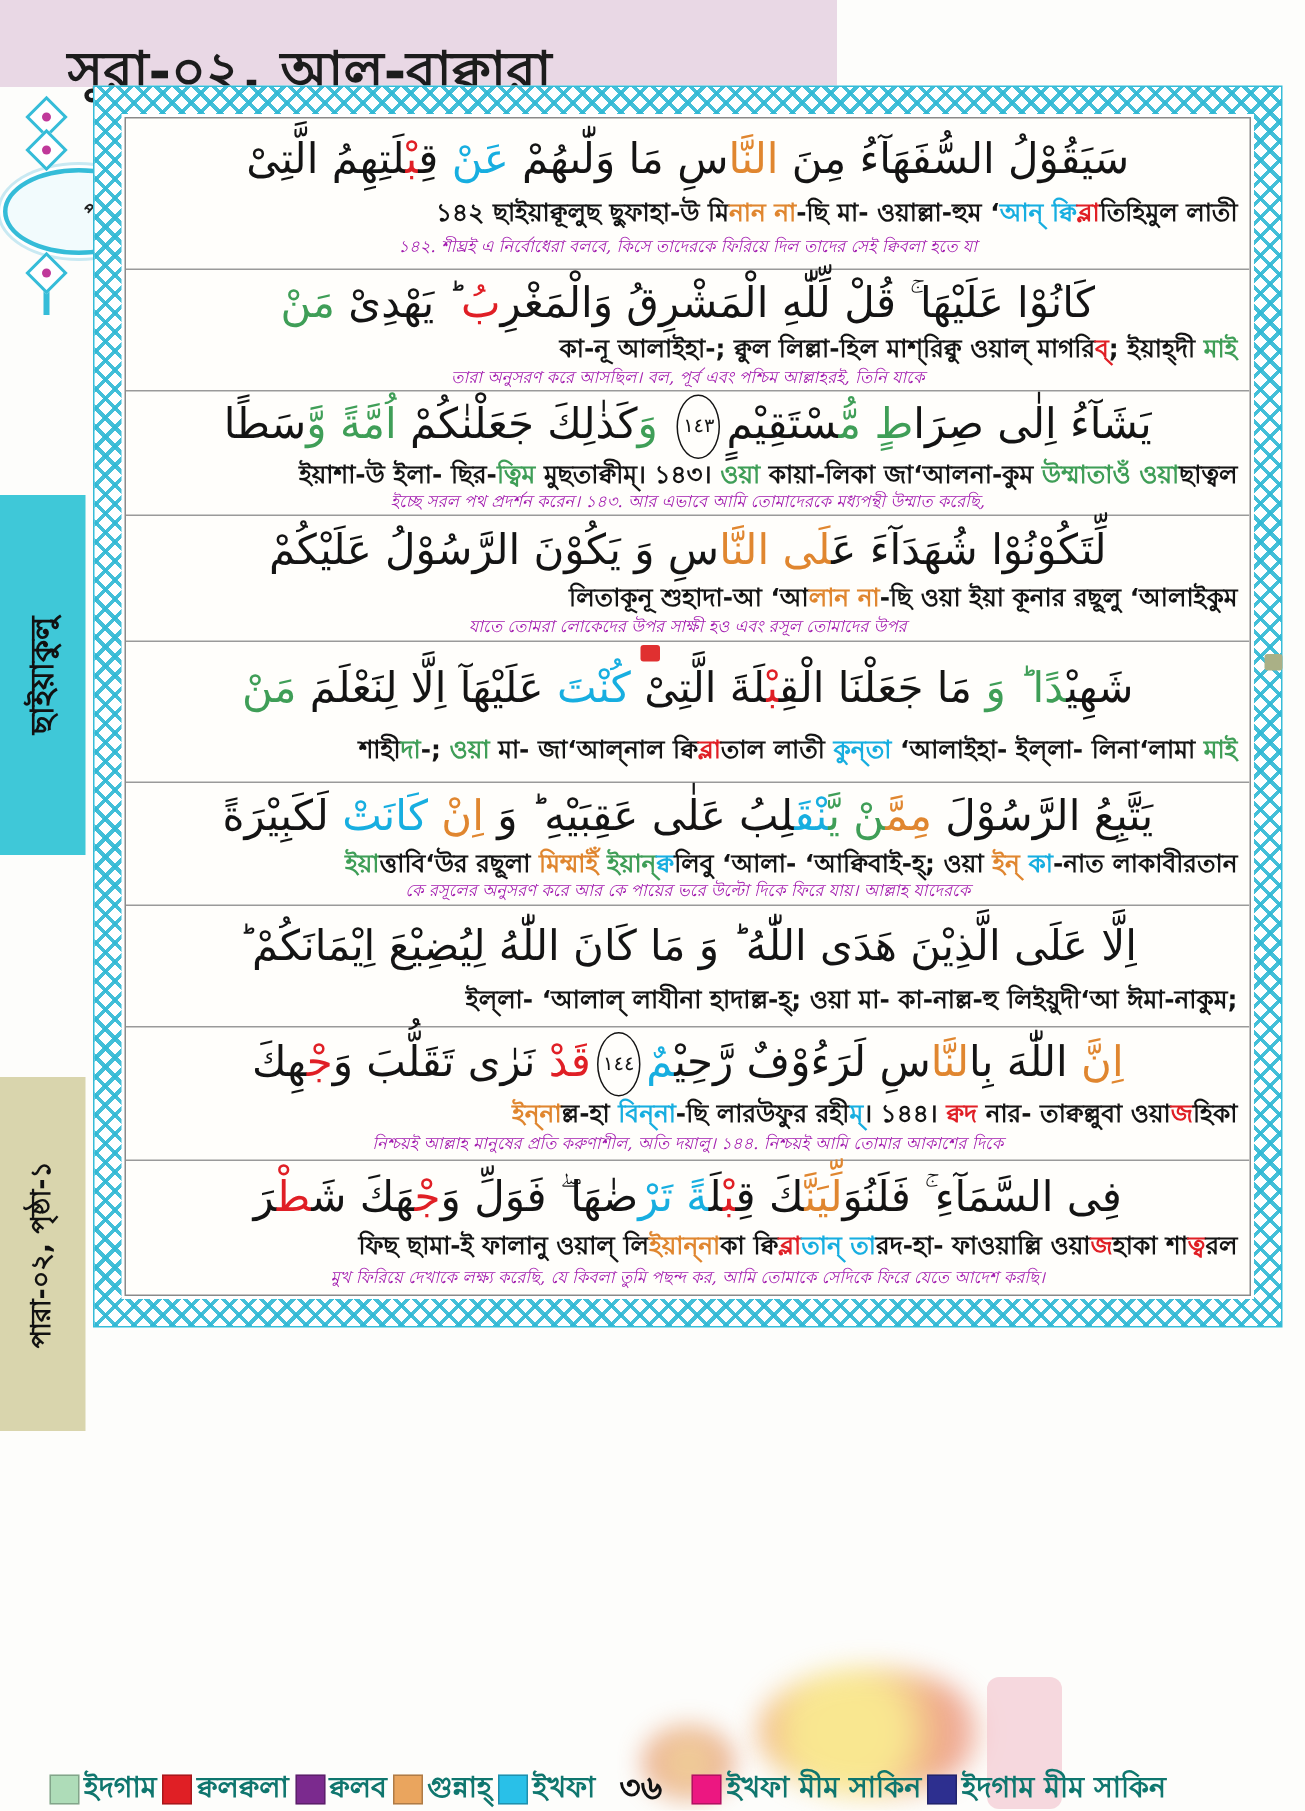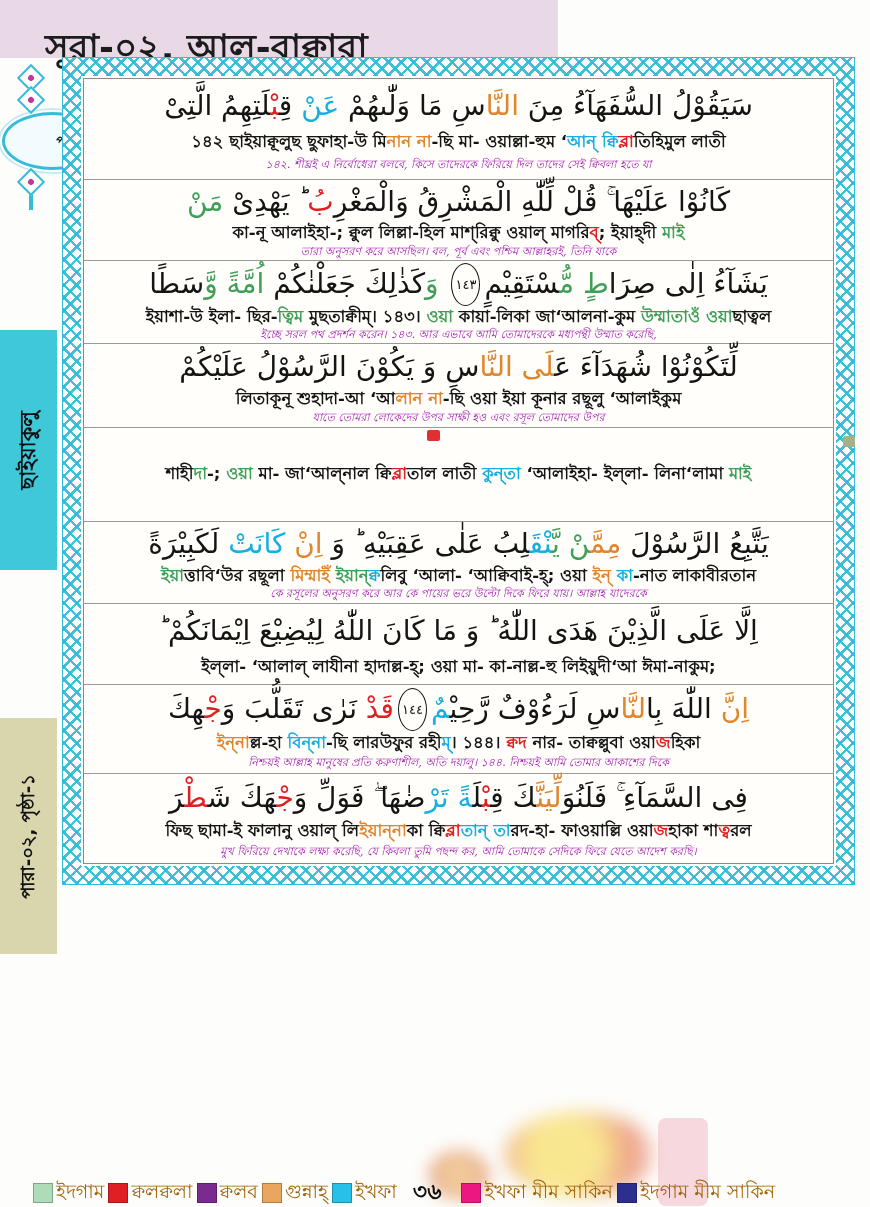--- a/index.html
+++ b/index.html
@@ -37,33 +37,33 @@
   .frame-inner{
     position:absolute;inset:20px;background:#fffefb;border:1.2px solid #8a8a8a;
     box-shadow:0 0 0 2px #fff;overflow:hidden;display:flex;flex-direction:column;
   }
   
   .verse-block{box-sizing:border-box;padding:1px 8px;display:flex;flex-direction:column;justify-content:space-evenly;border-bottom:1.5px solid #9a9a9a;position:relative;}
   .verse-block:last-child{border-bottom:none;}
   .vb1{height:136px}.vb2{height:110px}.vb3{height:112px}.vb4{height:113px}.vb5{height:127px}
   .vb6{height:110px}.vb7{height:110px}.vb8{height:119px}.vb9{height:121px}
   .arabic{direction:rtl;text-align:center;font-size:28px;color:#141414;white-space:nowrap;font-family:"DejaVu Sans",sans-serif;line-height:1.45;}
-  .translit{text-align:center;font-size:16.5px;font-weight:bold;color:#141414;white-space:nowrap;line-height:1.25;}
+  .translit{text-align:right;font-size:16.5px;font-weight:bold;color:#141414;white-space:nowrap;line-height:1.25;}
   .translation{text-align:center;font-size:11px;font-style:italic;font-family:"DejaVu Serif",serif;color:#a21caf;line-height:1.25;}
   .seg-k{color:#141414}
   .seg-g{color:var(--gunnah)}
   .seg-i{color:var(--ikhfa)}
   .seg-q{color:var(--qalqalah)}
   .seg-gr{color:var(--idgham)}
   .seg-v{display:inline-block;border:1.5px solid #141414;border-radius:50%;font-size:13px;line-height:1;padding:14px 3px;margin:0 4px;color:#141414;vertical-align:middle;}
   
   .legend{position:absolute;left:33px;top:1174px;width:828px;display:flex;align-items:center;gap:4px;}
   .legend-item{display:flex;align-items:center;gap:3px;}
   .legend-swatch{width:18px;height:18px;border:1px solid rgba(0,0,0,.25);flex:0 0 auto;}
-  .legend-label{font-size:19px;font-weight:normal;color:#a16207;white-space:nowrap;}
+  .legend-label{font-size:19px;font-weight:bold;color:#0f766e;white-space:nowrap;}
   .page-number{font-size:22px;font-weight:bold;color:#111;margin:0 16px 0 12px;}
   
   .watermark-blob{position:absolute;left:505px;top:1112px;width:150px;height:85px;border-radius:50%;
     background:radial-gradient(circle at 40% 50%,#f6d63a 0 35%,#e0512a 70%,transparent 100%);
     filter:blur(9px);opacity:.55;pointer-events:none;}
   .watermark-blob2{position:absolute;left:428px;top:1150px;width:62px;height:50px;border-radius:50%;
     background:radial-gradient(circle,#e8b23a,#d2452a);filter:blur(8px);opacity:.5;pointer-events:none;}
   .watermark-strip{position:absolute;left:658px;top:1118px;width:50px;height:88px;background:#f3c4ce;opacity:.65;border-radius:8px;pointer-events:none;}
   .artifact-red{position:absolute;left:427px;top:430px;width:13px;height:11px;background:#e03030;border-radius:2px;}
   .artifact-olive{position:absolute;left:843px;top:436px;width:12px;height:11px;background:#aab086;border-radius:2px;}
@@ -119,20 +119,21 @@
       <div class="translation">ইচ্ছে সরল পথ প্রদর্শন করেন। ১৪৩. আর এভাবে আমি তোমাদেরকে মধ্যপন্থী উম্মাত করেছি,</div>
     </div>
 
     <div class="verse-block vb4">
       <div class="arabic"><span class="seg-k">لِّتَكُوْنُوْا شُهَدَآءَ عَ</span><span class="seg-g">لَى النَّا</span><span class="seg-k">سِ وَ يَكُوْنَ الرَّسُوْلُ عَلَيْكُمْ</span></div>
       <div class="translit"><span class="seg-k">লিতাকূনূ শুহাদা-আ ‘আ</span><span class="seg-g">লান না</span><span class="seg-k">-ছি ওয়া ইয়া কূনার রছূলু ‘আলাইকুম</span></div>
       <div class="translation">যাতে তোমরা লোকেদের উপর সাক্ষী হও এবং রসূল তোমাদের উপর</div>
     </div>
 
     <div class="verse-block vb5">
+      <div class="arabic"><span class="seg-k">شَهِيْ</span><span class="seg-gr">دًا ؕ وَ</span><span class="seg-k"> مَا جَعَلْنَا الْقِ</span><span class="seg-q">بْ</span><span class="seg-k">لَةَ الَّتِىْ </span><span class="seg-i">كُنْتَ</span><span class="seg-k"> عَلَيْهَآ اِلَّا لِنَعْلَمَ </span><span class="seg-gr">مَنْ</span></div>
       <div class="translit"><span class="seg-k">শাহী</span><span class="seg-gr">দা</span><span class="seg-k">-; </span><span class="seg-gr">ওয়া</span><span class="seg-k"> মা- জা‘আল্‌নাল ক্বি</span><span class="seg-q">ব্</span><span class="seg-k">লাতাল লাতী </span><span class="seg-i">কুন্‌তা</span><span class="seg-k"> ‘আলাইহা- ইল্‌লা- লিনা‘লামা </span><span class="seg-gr">মাই</span></div>
     </div>
 
     <div class="verse-block vb6">
       <div class="arabic"><span class="seg-k">يَتَّبِعُ الرَّسُوْلَ </span><span class="seg-g">مِمَّ</span><span class="seg-gr">نْ يَّ</span><span class="seg-i">نْقَ</span><span class="seg-k">لِبُ عَلٰى عَقِبَيْهِ ؕ وَ </span><span class="seg-g">اِنْ</span><span class="seg-k"> </span><span class="seg-i">كَانَتْ</span><span class="seg-k"> لَكَبِيْرَةً</span></div>
       <div class="translit"><span class="seg-gr">ইয়া</span><span class="seg-k">ত্তাবি‘উর রছূলা </span><span class="seg-g">মিম্মাইঁ</span><span class="seg-k"> </span><span class="seg-gr">ইয়ান্</span><span class="seg-i">ক্ব</span><span class="seg-k">লিবু ‘আলা- ‘আক্বিবাই-হ্; ওয়া </span><span class="seg-g">ইন্</span><span class="seg-k"> </span><span class="seg-i">কা</span><span class="seg-k">-নাত লাকাবীরতান</span></div>
       <div class="translation">কে রসূলের অনুসরণ করে আর কে পায়ের ভরে উল্টো দিকে ফিরে যায়। আল্লাহ যাদেরকে</div>
     </div>
 
     <div class="verse-block vb7">

